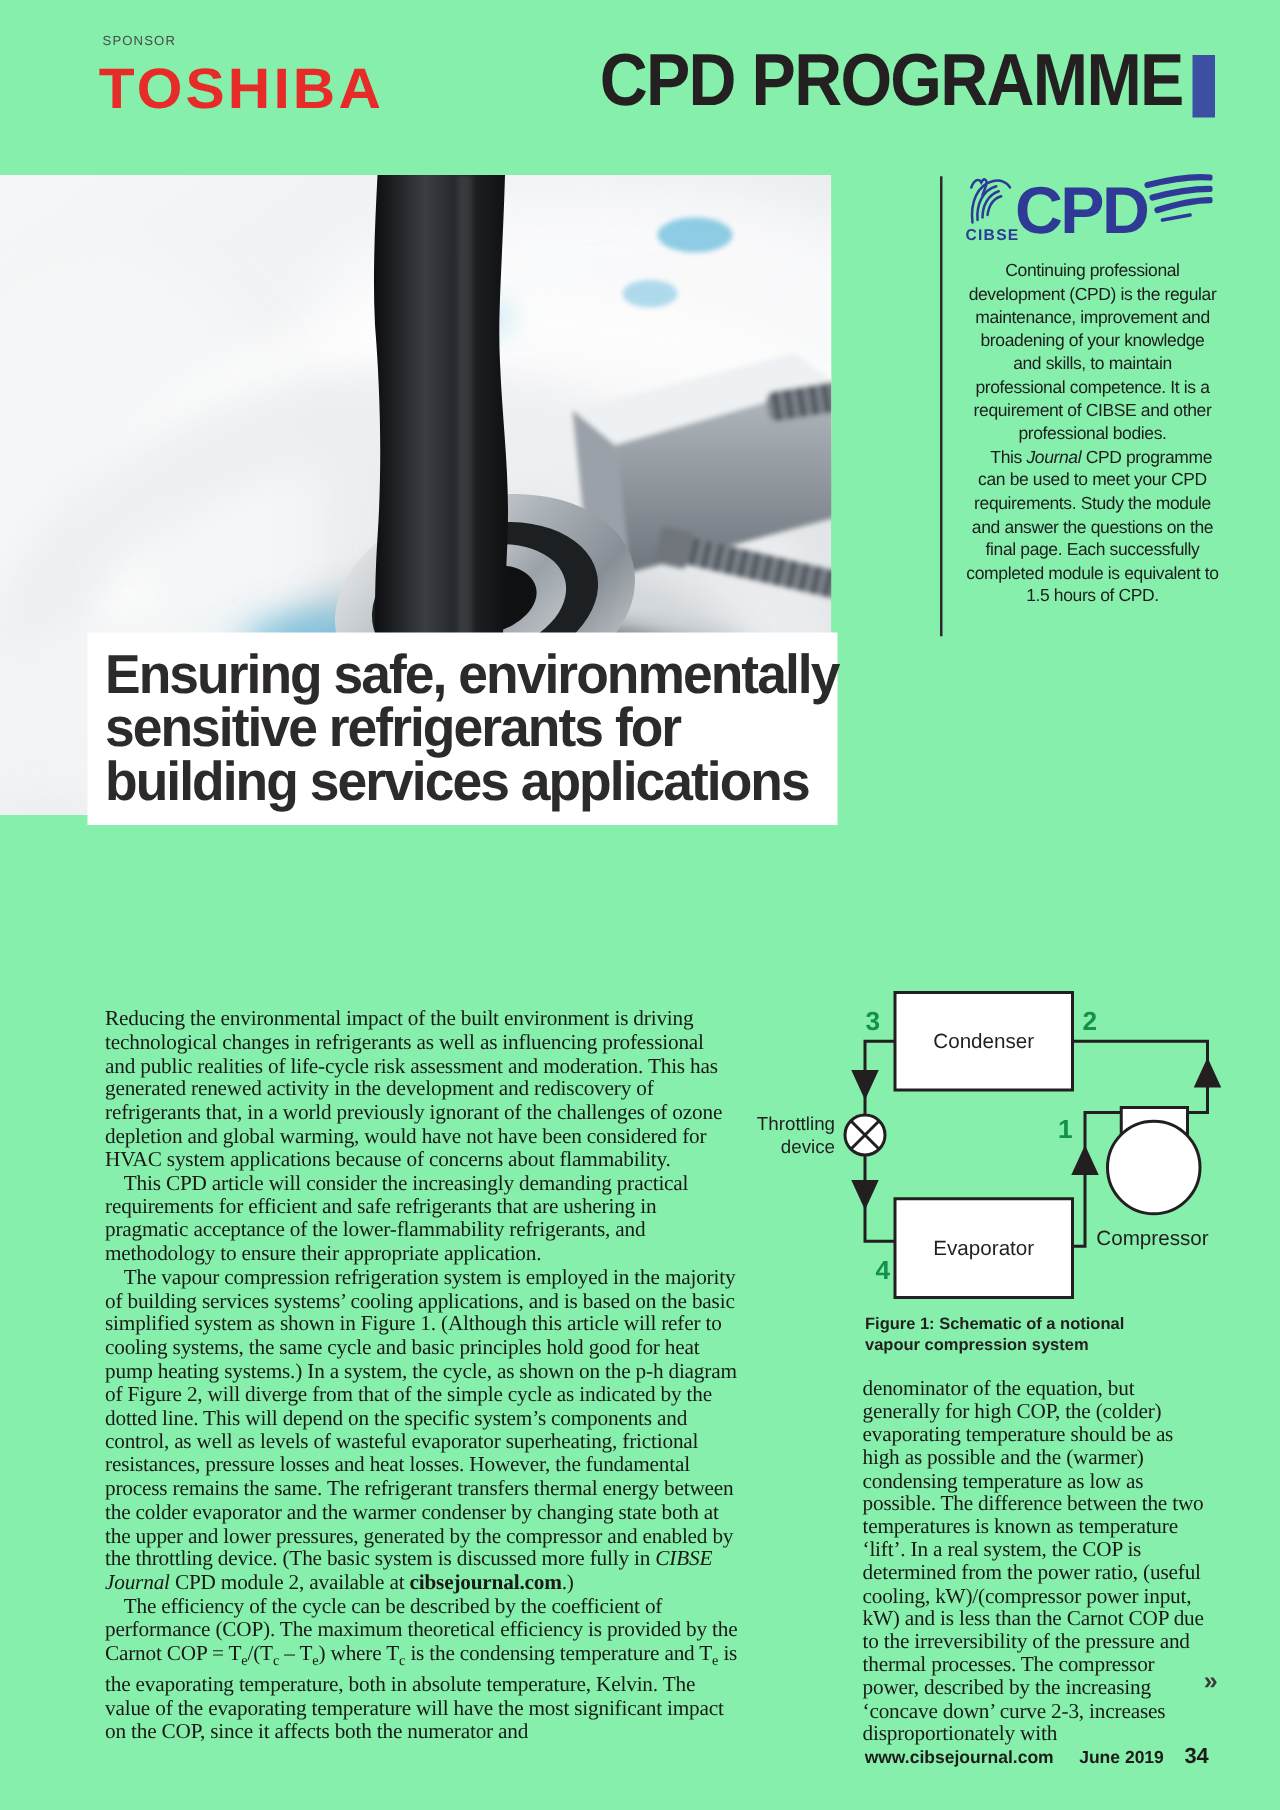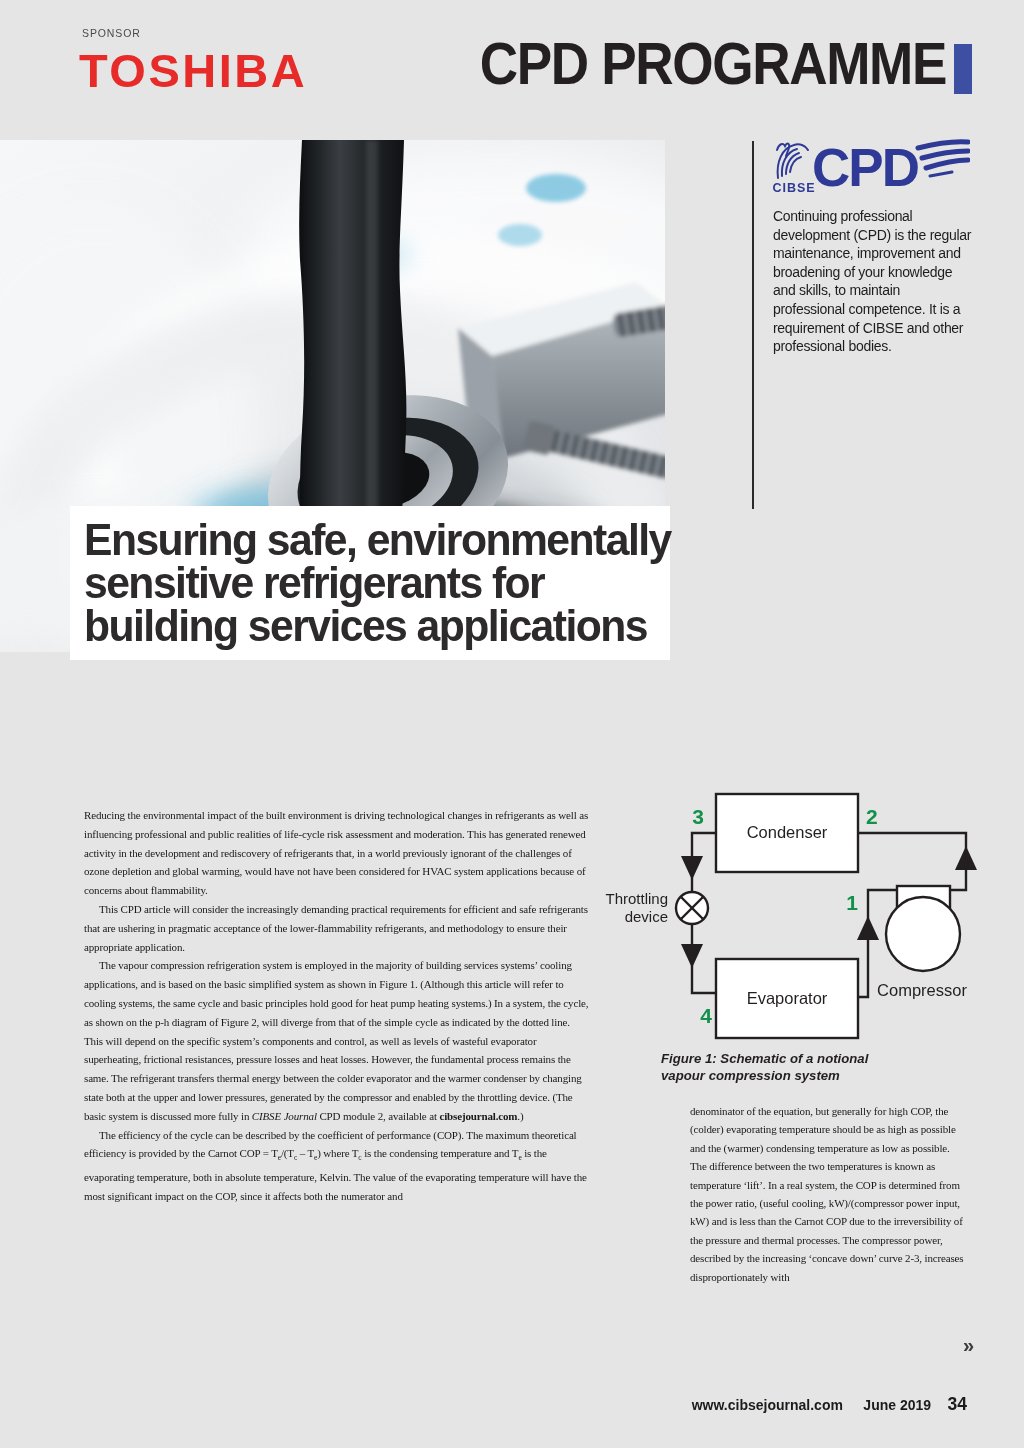--- a/index.html
+++ b/index.html
@@ -1,59 +1,59 @@
 <!DOCTYPE html>
 <html><head>
 <meta charset="utf-8">
 <style>
   html,body{margin:0;padding:0;background:#fff;}
-  .page{position:relative;width:1024px;height:1448px;background:#e5e5e5;overflow:hidden;
+  .page{position:relative;width:1024px;height:1448px;background:#86efac;overflow:hidden;
         font-family:"Liberation Sans",sans-serif;color:#231f20;}
 
   
   .sponsor-label{position:absolute;left:82px;top:27px;font-size:10.5px;letter-spacing:.9px;color:#4a4a4a;}
   .toshiba{position:absolute;left:79px;top:44px;font-size:47px;font-weight:bold;letter-spacing:2.5px;
            color:#e62b28;transform:scaleY(.97);transform-origin:0 0;}
   .cpd-programme{position:absolute;top:36px;right:78px;font-size:59px;line-height:56px;font-weight:bold;
                  letter-spacing:-1.5px;color:#241f20;transform:scaleX(.9);transform-origin:100% 0;white-space:nowrap;}
   .blue-bar{position:absolute;left:954px;top:44px;width:18px;height:50px;background:#3c4fa3;}
 
   
   .hero{position:absolute;left:0;top:140px;width:665px;height:512px;}
 
   
   .side-rule{position:absolute;left:752px;top:141px;width:2px;height:368px;background:#2a2a2a;}
   .cpd-logo{position:absolute;left:770px;top:138px;width:200px;height:58px;}
   .side-text{position:absolute;left:773px;top:207px;width:202px;font-size:14px;line-height:18.6px;
              letter-spacing:-.3px;color:#1d1d1d;}
-  .side-text p{margin:0;}
+  .side-text p{margin:0;text-align:center;}
   .side-text .ind{text-indent:14px;}
   .side-link{font-weight:bold;}
 
   
   .title-panel{position:absolute;left:70px;top:506px;width:600px;height:154px;background:#ffffff;}
   .article-title{position:absolute;left:84px;top:518px;font-size:44px;line-height:43px;font-weight:bold;
                  letter-spacing:-1.6px;color:#2d2a2b;transform:scaleX(.97);transform-origin:0 0;white-space:nowrap;}
   .standfirst{position:absolute;left:84px;top:697px;width:552px;font-family:"Liberation Serif",serif;
               font-size:22px;line-height:27.5px;letter-spacing:-.2px;color:#161514;}
 
   
-  .bodytext{font-family:"Liberation Serif",serif;font-size:11px;line-height:18.8px;
+  .bodytext{font-family:"Liberation Serif",serif;font-size:17px;line-height:18.8px;
             letter-spacing:-.15px;color:#1b1917;}
   .bodytext p{margin:0;}
   .bodytext .ind{text-indent:15px;}
   .col1{position:absolute;left:84px;top:806px;width:506px;}
   .col2{position:absolute;left:690px;top:1102px;width:278px;line-height:18.4px;}
   sub{font-size:.68em;}
   .continue-marker{position:absolute;left:963px;top:1334px;font-size:20px;font-weight:bold;color:#3b3b3b;}
 
   
   .fig1{position:absolute;left:600px;top:786px;width:412px;height:262px;}
-  .fig-caption{position:absolute;left:661px;top:1050px;width:240px;font-size:13.2px;line-height:17px;
-               font-weight:bold;color:#231f20;font-style:italic;}
+  .fig-caption{position:absolute;left:692px;top:1050px;width:240px;font-size:13.2px;line-height:17px;
+               font-weight:bold;color:#231f20;}
   .fig-caption span{display:block;}
 
   
   .footer{position:absolute;right:57px;top:1394px;white-space:nowrap;color:#1d1b1a;}
   .footer .site,.footer .date{font-weight:bold;font-size:14px;}
   .footer .date{margin-left:16px;text-align:center;}
   .footer .pageno{font-weight:bold;font-size:17.5px;margin-left:12px;}
 </style>
 </head>
 <body>
@@ -191,20 +191,21 @@
     <text x="42" y="48" font-size="53" font-weight="bold" letter-spacing="-2" fill="#2f3a96">CPD</text>
     <g stroke="#2f3a96" fill="none" stroke-linecap="round">
       <path d="M148,10 C168,5 186,3 198,4" stroke-width="5"></path>
       <path d="M152,20 C170,15 186,13 198,13" stroke-width="5"></path>
       <path d="M156,30 C172,25 186,22 198,22" stroke-width="5"></path>
       <path d="M160,38 L182,34" stroke-width="3"></path>
     </g>
   </svg>
   <div class="side-text">
     <p>Continuing professional development (CPD) is the regular maintenance, improvement and broadening of your knowledge and skills, to maintain professional competence. It is a requirement of CIBSE and other professional bodies.</p>
+    <p class="ind">This <i>Journal</i> CPD programme can be used to meet your CPD requirements. Study the module and answer the questions on the final page. Each successfully completed module is equivalent to 1.5 hours of CPD.</p>
   </div>
 
   <div class="title-panel"></div>
   <div class="article-title">
     <div>Ensuring safe, environmentally</div>
     <div>sensitive refrigerants for</div>
     <div>building services applications</div>
   </div>
 
   <div class="bodytext col1">

